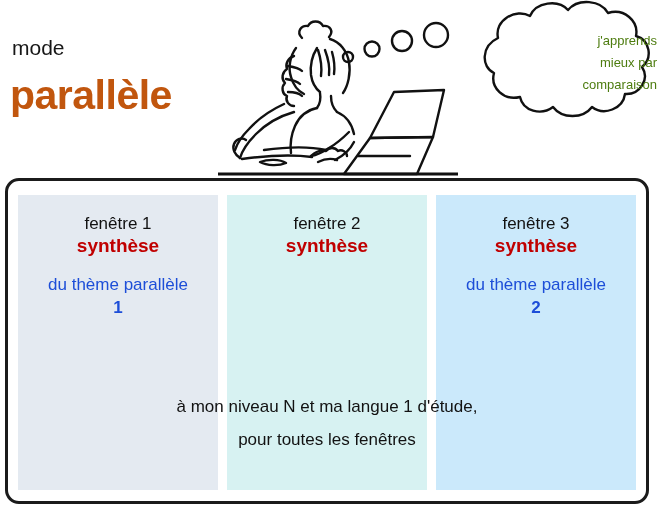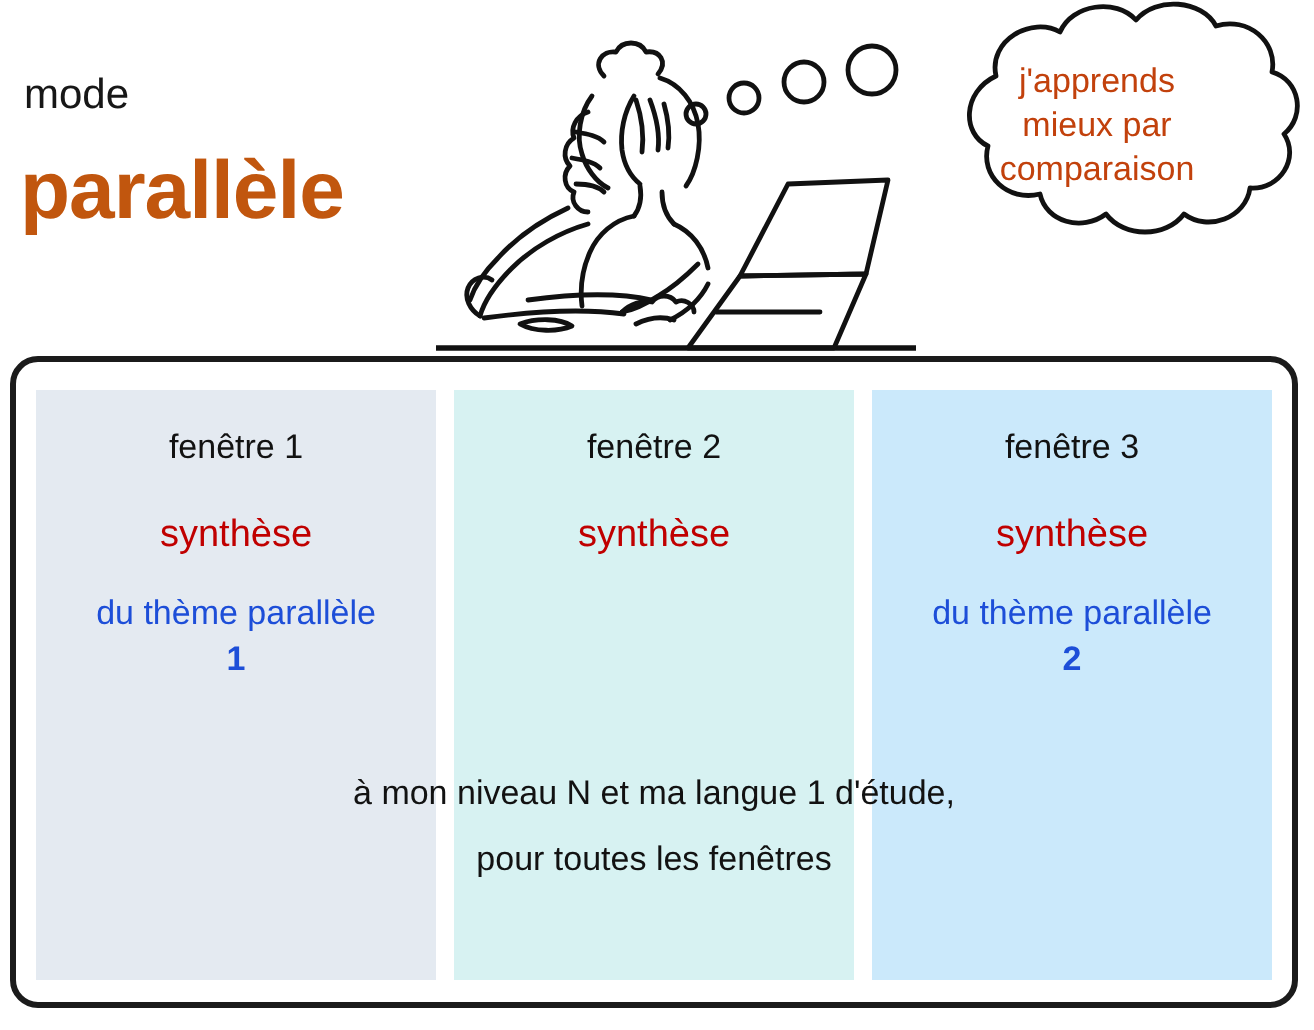--- a/index.html
+++ b/index.html
@@ -53,24 +53,24 @@
   #thought-bubble {
     position: absolute;
     left: 440px; top: 0px;
     width: 217px; height: 150px;
   }
   #thought-bubble svg { display:block; position:absolute; left:0; top:0; }
   #thought-bubble-text {
     position: absolute;
     left: 0; top: 30px;
     width: 217px;
-    text-align: center;
-    font-size: 17px;
+    text-align: right;
+    font-size: 13px;
     line-height: 22px;
-    color: #c2410c;
+    color: #4d7c0f;
     z-index: 2;
   }
 
   
   #main-box {
     position: absolute;
     left: 5px; top: 178px;
     width: 644px; height: 326px;
     border: 3px solid #1b1b1b;
     border-radius: 14px;
@@ -100,44 +100,43 @@
 
   .window-heading {
     text-align: center;
     font-size: 17px;
     color: #121212;
     line-height: 22px;
   }
   .synthese-word {
     text-align: center;
     font-size: 19px;
-    font-weight: normal;
+    font-weight: bold;
     color: #C00000;
-    margin-top: 22px;
     line-height: 22px;
   }
   .window-sub {
     text-align: center;
     font-size: 17px;
     color: #1d4ed8;
     margin-top: 16px;
     line-height: 23px;
     padding: 0 4px;
   }
   .window-sub .num {
     font-weight: bold;
     display: block;
   }
   .window-sub .plain-line { display: block; }
 
   
   #footer-note {
     position: absolute;
     left: 5px;
-    top: 380px;
+    top: 390px;
     width: 644px;
     text-align: center;
     font-size: 17px;
     line-height: 33px;
     color: #121212;
     z-index: 5;
     pointer-events: none;
   }
   #footer-note .line { display: block; }
 </style>

